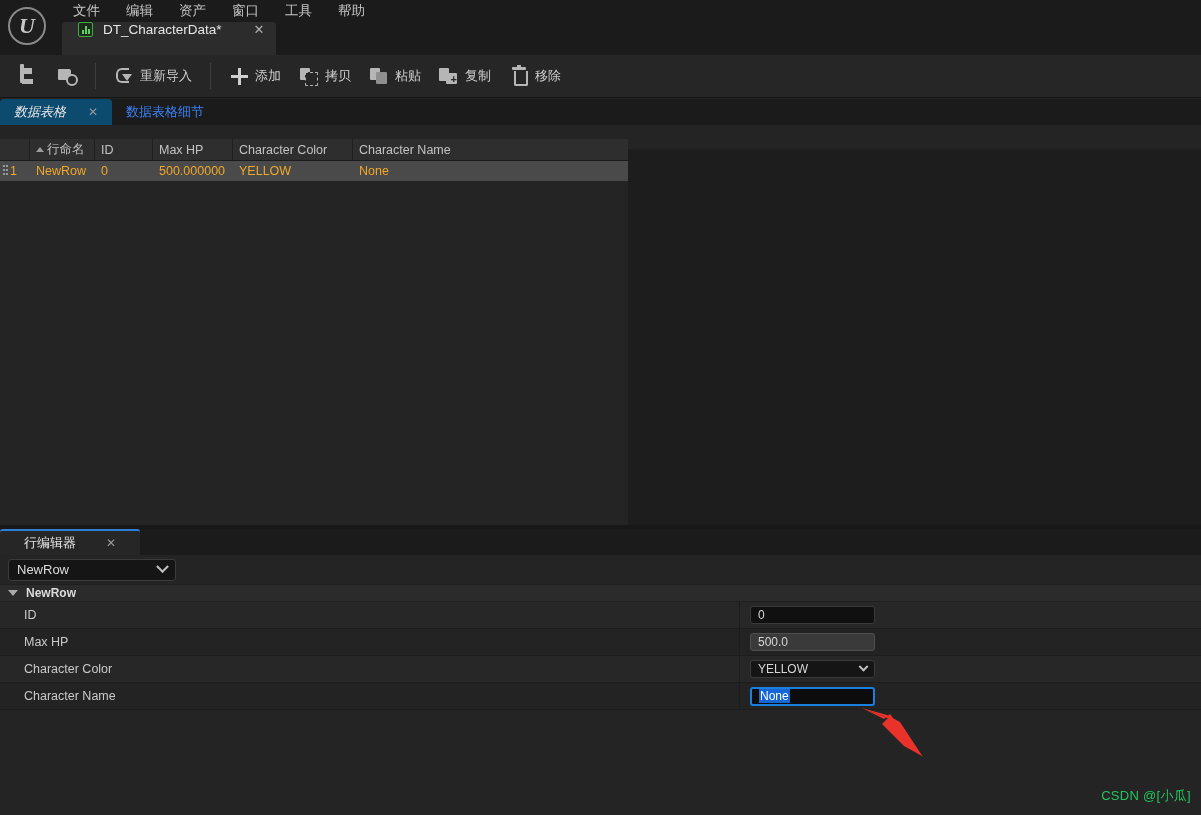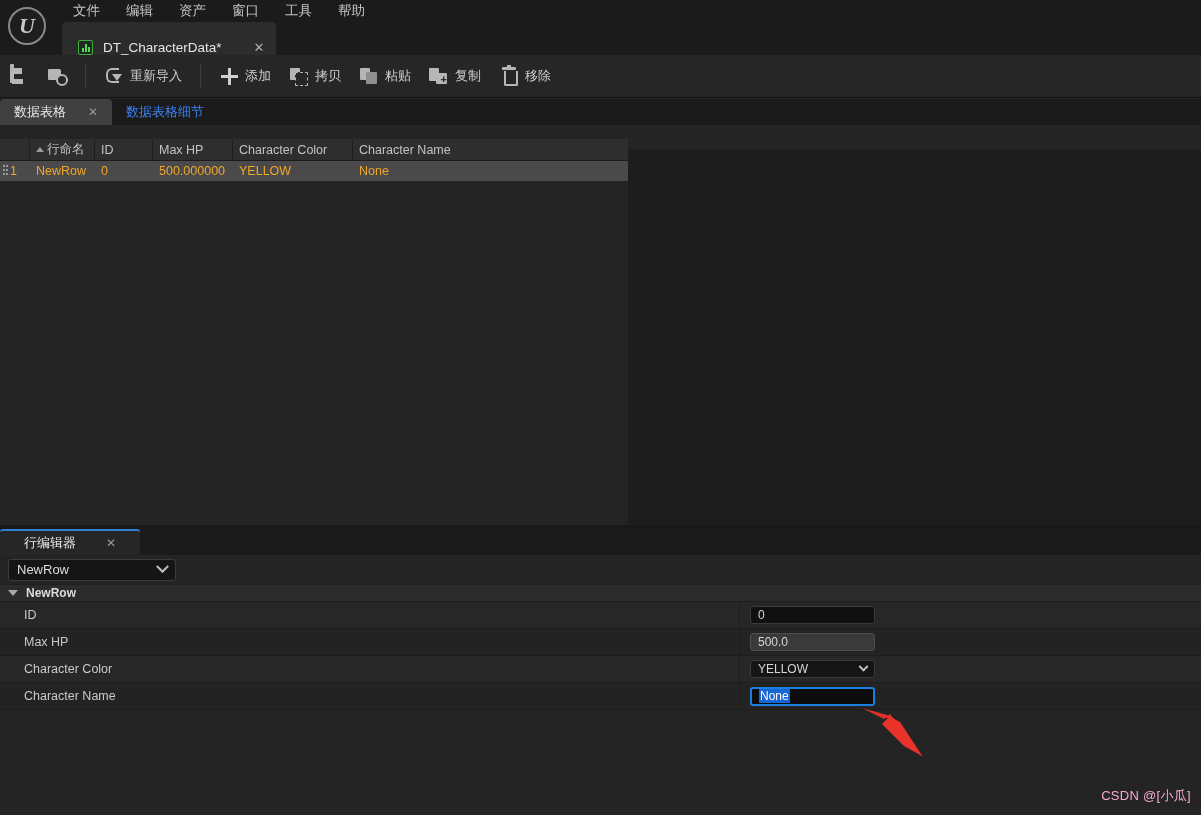--- a/index.html
+++ b/index.html
@@ -26,39 +26,39 @@
   .menu { position: absolute; left: 60px; top: 0px; height: 22px; display: flex; align-items: center; }
   .menu-item {
     color: #c4c4c4; font-size: 13.5px; padding: 2px 13px; cursor: default;
     line-height: 18px;
   }
 
   
   .doc-tabbar { position: absolute; left: 62px; top: 22px; height: 33px; display: flex; align-items: flex-end; }
   .doc-tab {
     height: 33px; background: #2c2c2c; border-radius: 4px 4px 0 0;
-    display: flex; align-items: flex-end; padding: 0 12px 0 16px; gap: 10px;
+    display: flex; align-items: flex-start; padding: 0 12px 0 16px; gap: 10px;
     min-width: 200px;
   }
   .dt-icon {
     width: 15px; height: 15px; border: 1.5px solid #3fae3f; border-radius: 2px;
     position: relative; background: #1e2a1e; flex: none;
   }
   .dt-icon i { position: absolute; bottom: 2px; width: 2px; background: #5ad45a; display: block; }
   .dt-icon i:nth-child(1) { left: 2.5px; height: 4px; }
   .dt-icon i:nth-child(2) { left: 5.8px; height: 8px; }
   .dt-icon i:nth-child(3) { left: 9px; height: 5.5px; }
   .doc-tab-title { color: #e6e6e6; font-size: 13.5px; white-space: nowrap; }
   .doc-tab-close { color: #b0b0b0; font-size: 13px; margin-left: auto; padding-left: 22px; }
 
   
   .toolbar {
     position: absolute; left: 0; top: 55px; width: 1201px; height: 43px;
     background: #262626; border-bottom: 1px solid #151515;
-    display: flex; align-items: center; padding-left: 0; gap: 0px;
+    display: flex; align-items: center; padding-left: 10px; gap: 0px;
   }
   .tb-btn {
     display: flex; align-items: center; gap: 6px; height: 34px;
     padding: 0 9px; border-radius: 3px; cursor: default;
     color: #cfcfcf; font-size: 13px; white-space: nowrap;
   }
   .tb-sep { width: 1px; height: 26px; background: #3d3d3d; margin: 0 9px; }
   .tb-ico { width: 20px; height: 20px; position: relative; flex: none; }
 
   
@@ -135,21 +135,21 @@
   
   .panel-tabbar {
     position: absolute; left: 0; top: 99px; width: 1201px; height: 26px;
     background: #1b1b1b; display: flex; align-items: flex-end;
   }
   .ptab {
     height: 26px; display: flex; align-items: center; gap: 22px;
     padding: 0 14px; font-size: 13px; color: #3b82f6; cursor: default;
     border-radius: 4px 4px 0 0;
   }
-  .ptab.active { background: #404040; color: #e8e8e8; }
+  .ptab.active { background: #0c4a6e; color: #e8e8e8; font-style: italic; }
   .ptab .cls { font-size: 12px; color: #9a9a9a; }
 
   
   .searchbar {
     position: absolute; left: 0; top: 125px; width: 1201px; height: 24px;
     background: #1f1f1f; display: flex; align-items: center; padding-left: 8px; gap: 8px;
     border-bottom: 1px solid #2a2a2a;
   }
   .ic-search { width: 13px; height: 13px; position: relative; flex: none; }
   .ic-search::before {
@@ -262,21 +262,21 @@
   .chev-sm {
     margin-left: auto; width: 7px; height: 7px; border-right: 2px solid #c0c0c0;
     border-bottom: 2px solid #c0c0c0; transform: rotate(45deg) translate(-2px,-2px);
   }
 
   
   .arrow-svg { position: absolute; left: 860px; top: 700px; pointer-events: none; }
 
   
   .watermark {
-    position: absolute; right: 10px; bottom: 10px; color: #f9a8d4;
+    position: absolute; right: 10px; bottom: 10px; color: #22c55e;
     font-size: 13px; letter-spacing: .3px;
   }
 </style>
 </head>
 <body>
 
 <div id="app">
 
   <div class="titlebar">
     <div class="ue-logo">U</div>

